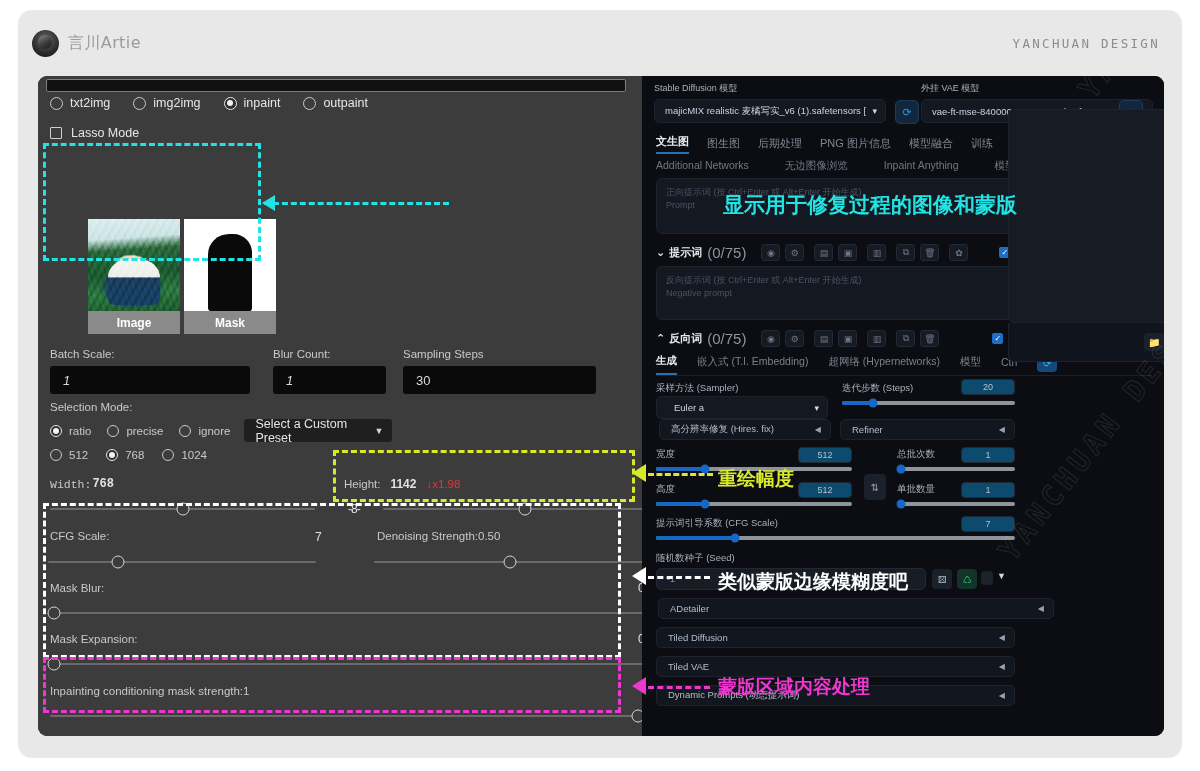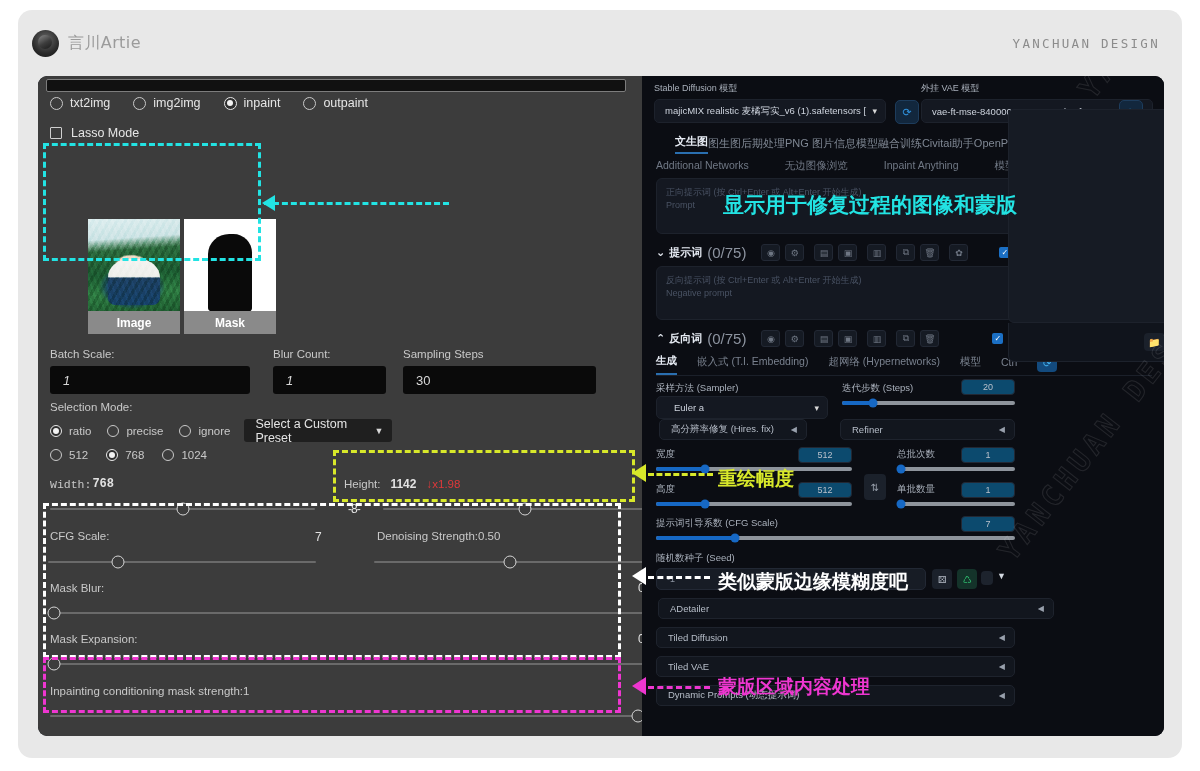--- a/index.html
+++ b/index.html
@@ -190,21 +190,21 @@
     border-radius: 5px; display: flex; align-items: center;
     justify-content: space-between; padding: 0 8px 0 10px;
     color: #cdd3dd; font-size: 9.5px;
   }
   .refresh-btn {
     width: 24px; height: 24px; border-radius: 5px;
     background: #12273d; border: 1px solid #1d3c5c;
     display: flex; align-items: center; justify-content: center;
     color: #2f8fd8; font-size: 11px; flex: none;
   }
-  .tabs-row { display: flex; align-items: flex-end; margin-left: 19px; }
+  .tabs-row { display: flex; gap: 18px; align-items: flex-end; }
   .tab { font-size: 11px; color: #7f8793; padding-bottom: 3px; white-space: nowrap; }
   .tab.active { color: #e8edf5; font-weight: bold; border-bottom: 2px solid #2a6fb0; }
   .tabs-row2 { display: flex; gap: 36px; margin-top: 4px; }
   .tabs-row2 .tab { font-size: 10.5px; color: #707885; }
   .prompt-box {
     background: #141821; border: 1px solid #1d222c; border-radius: 6px;
     height: 56px; padding: 7px 9px; color: #495263; font-size: 9px; line-height: 13px;
   }
   .prompt-bar { display: flex; align-items: center; gap: 5px; margin-top: 5px; }
   .pb-title { font-size: 11px; color: #e3e8f0; font-weight: bold; display: flex; align-items: center; gap: 4px; }
@@ -548,21 +548,21 @@
         <span class="caret">▾</span>
       </div>
 
       <div class="fld-label" style="position:absolute;left:200px;top:306px;">迭代步数 (Steps)</div>
       <div class="numbox" style="position:absolute;left:319px;top:303px;width:54px;">20</div>
       <div class="bluebar" style="position:absolute;left:200px;top:325px;width:173px;">
         <i style="width:18%"></i>
           <b style="left:18%"></b>
       </div>
 
-      <div class="acc" style="position:absolute;left:17px;top:343px;width:148px;">
+      <div class="acc" style="position:absolute;left:17px;top:343px;width:172px;">
         <span>高分辨率修复 (Hires. fix)</span>
         <span class="arw">◀</span>
       </div>
       <div class="acc" style="position:absolute;left:198px;top:343px;width:175px;">
         <span>Refiner</span>
         <span class="arw">◀</span>
       </div>
 
       <div class="fld-label" style="position:absolute;left:14px;top:372px;">宽度</div>
       <div class="numbox" style="position:absolute;left:156px;top:371px;width:54px;">512</div>

